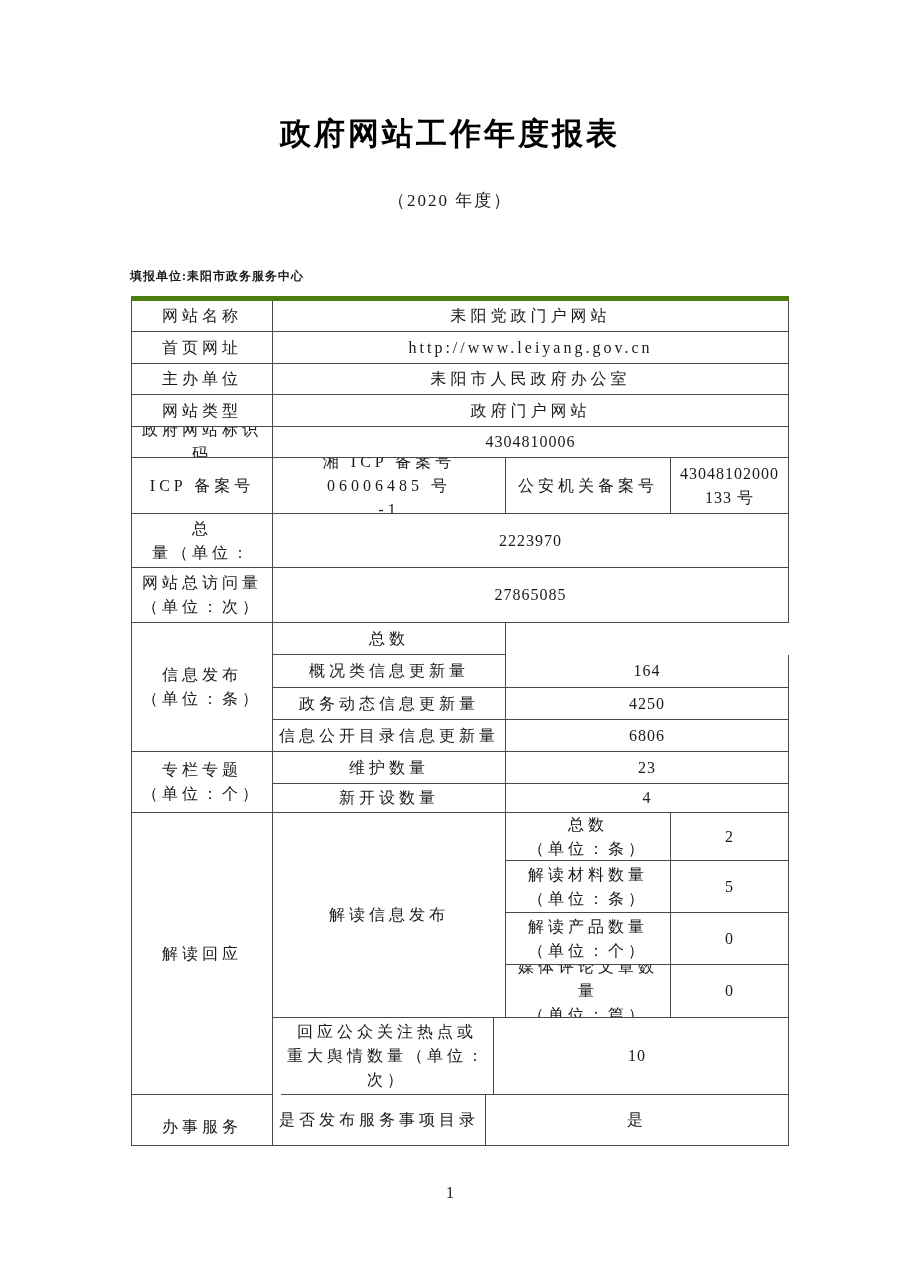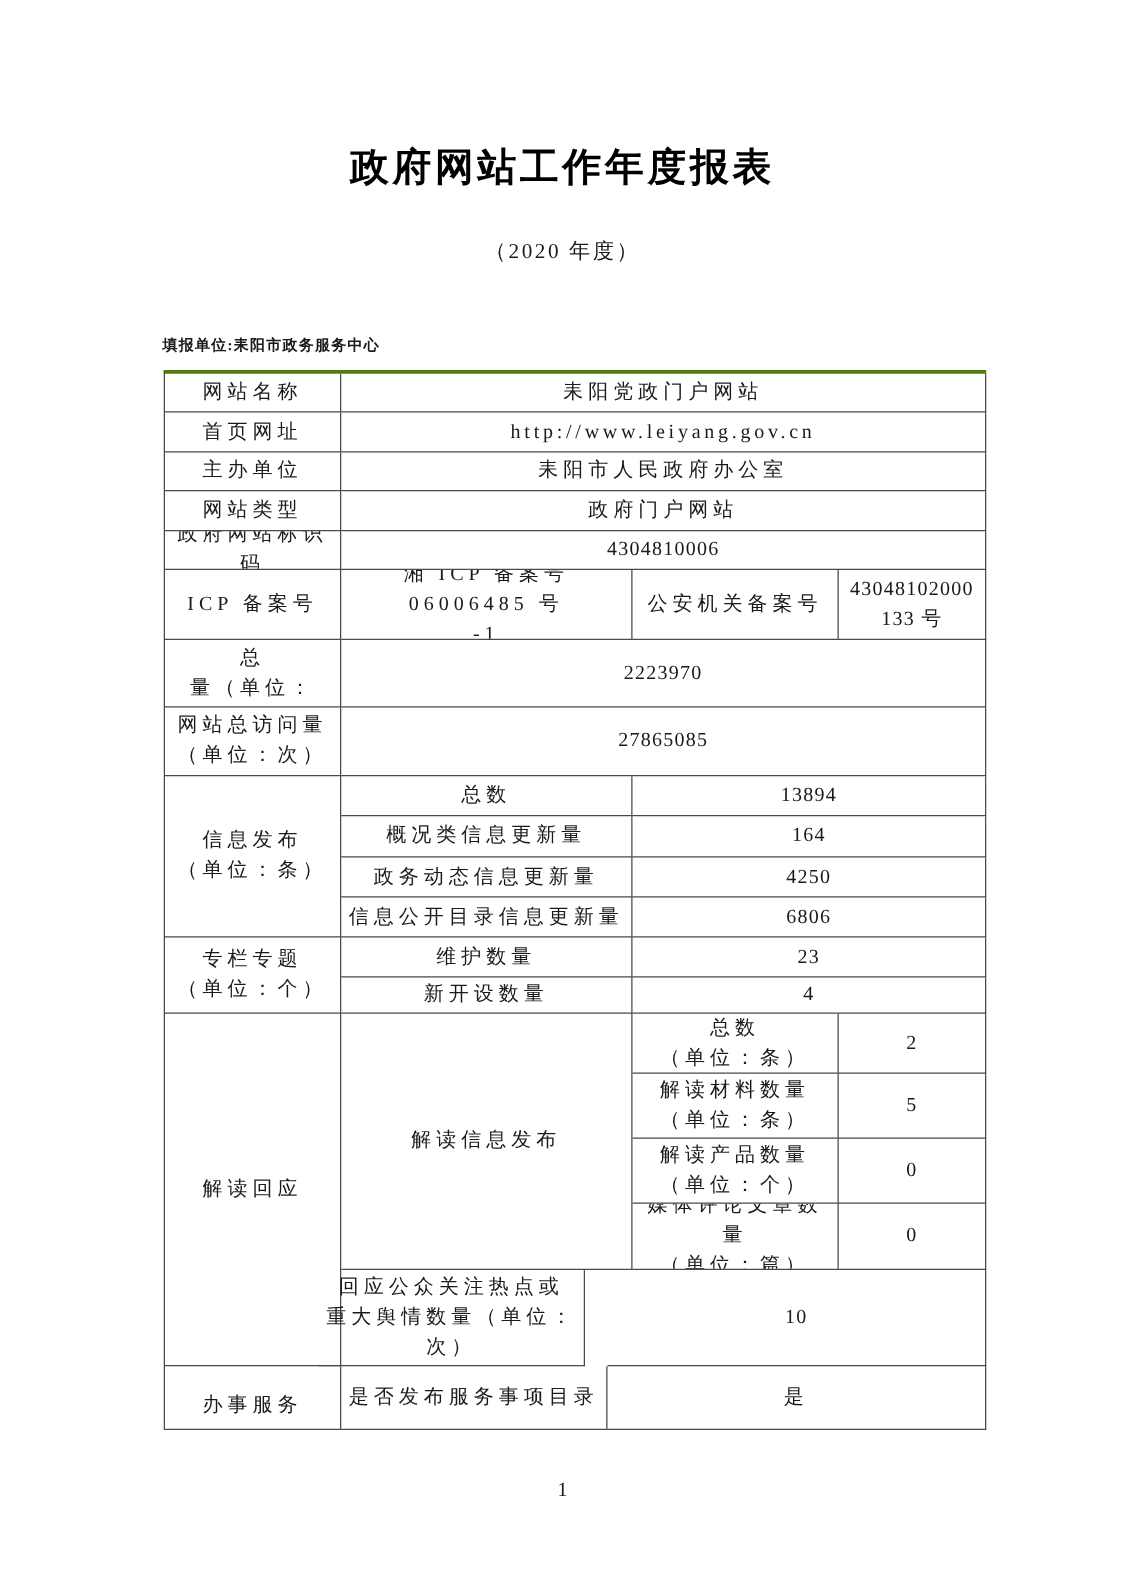--- a/index.html
+++ b/index.html
@@ -33,21 +33,21 @@
     position: absolute;
     left: 130px; top: 268px;
     font-size: 12px;
     font-weight: bold;
     letter-spacing: 1px;
   }
   .tbl {
     position: absolute;
     left: 131px; top: 296px;
     width: 657px; height: 845px;
-    border-top: 3px solid #4d7c0f;
+    border-top: 5px solid #4d7c0f;
     border-left: 1px solid #4a4a4a;
   }
   .cell {
     position: absolute;
     box-sizing: border-box;
     border-right: 1px solid #4a4a4a;
     border-bottom: 1px solid #4a4a4a;
     display: flex;
     align-items: center;
     justify-content: center;
@@ -106,21 +106,20 @@
 量（单位：个）</div>
     <div class="cell num" style="left:141px;top:213px;width:516px;height:54px">2223970</div>
 
     <div class="cell" style="left:0;top:267px;width:141px;height:55px">网站总访问量
 （单位：次）</div>
     <div class="cell num" style="left:141px;top:267px;width:516px;height:55px">27865085</div>
 
     <div class="cell" style="left:0;top:322px;width:141px;height:129px">信息发布
 （单位：条）</div>
     <div class="cell" style="left:141px;top:322px;width:233px;height:32px">总数</div>
-    <div class="cell num" style="left:374px;top:322px;width:283px;height:32px">13894</div>
     <div class="cell" style="left:141px;top:354px;width:233px;height:33px">概况类信息更新量</div>
     <div class="cell num" style="left:374px;top:354px;width:283px;height:33px">164</div>
     <div class="cell" style="left:141px;top:387px;width:233px;height:32px">政务动态信息更新量</div>
     <div class="cell num" style="left:374px;top:387px;width:283px;height:32px">4250</div>
     <div class="cell" style="left:141px;top:419px;width:233px;height:32px">信息公开目录信息更新量</div>
     <div class="cell num" style="left:374px;top:419px;width:283px;height:32px">6806</div>
 
     <div class="cell" style="left:0;top:451px;width:141px;height:61px">专栏专题
 （单位：个）</div>
     <div class="cell" style="left:141px;top:451px;width:233px;height:32px">维护数量</div>
@@ -135,21 +134,21 @@
     <div class="cell num" style="left:539px;top:512px;width:118px;height:48px">2</div>
     <div class="cell" style="left:374px;top:560px;width:165px;height:52px">解读材料数量
 （单位：条）</div>
     <div class="cell num" style="left:539px;top:560px;width:118px;height:52px">5</div>
     <div class="cell" style="left:374px;top:612px;width:165px;height:52px">解读产品数量
 （单位：个）</div>
     <div class="cell num" style="left:539px;top:612px;width:118px;height:52px">0</div>
     <div class="cell" style="left:374px;top:664px;width:165px;height:53px">媒体评论文章数量
 （单位：篇）</div>
     <div class="cell num" style="left:539px;top:664px;width:118px;height:53px">0</div>
-    <div class="cell" style="left:123px;top:717px;width:213px;height:77px">回应公众关注热点或
+    <div class="cell" style="left:149px;top:717px;width:213px;height:77px">回应公众关注热点或
 重大舆情数量（单位：
 次）</div>
     <div class="cell num" style="left:354px;top:717px;width:303px;height:77px">10</div>
 
     <div class="cell" style="left:141px;top:794px;width:213px;height:51px">是否发布服务事项目录</div>
     <div class="cell bottom-align" style="left:0;top:794px;width:141px;height:51px">办事服务</div>
     <div class="cell" style="left:354px;top:794px;width:303px;height:51px">是</div>
 
   </div>
 

